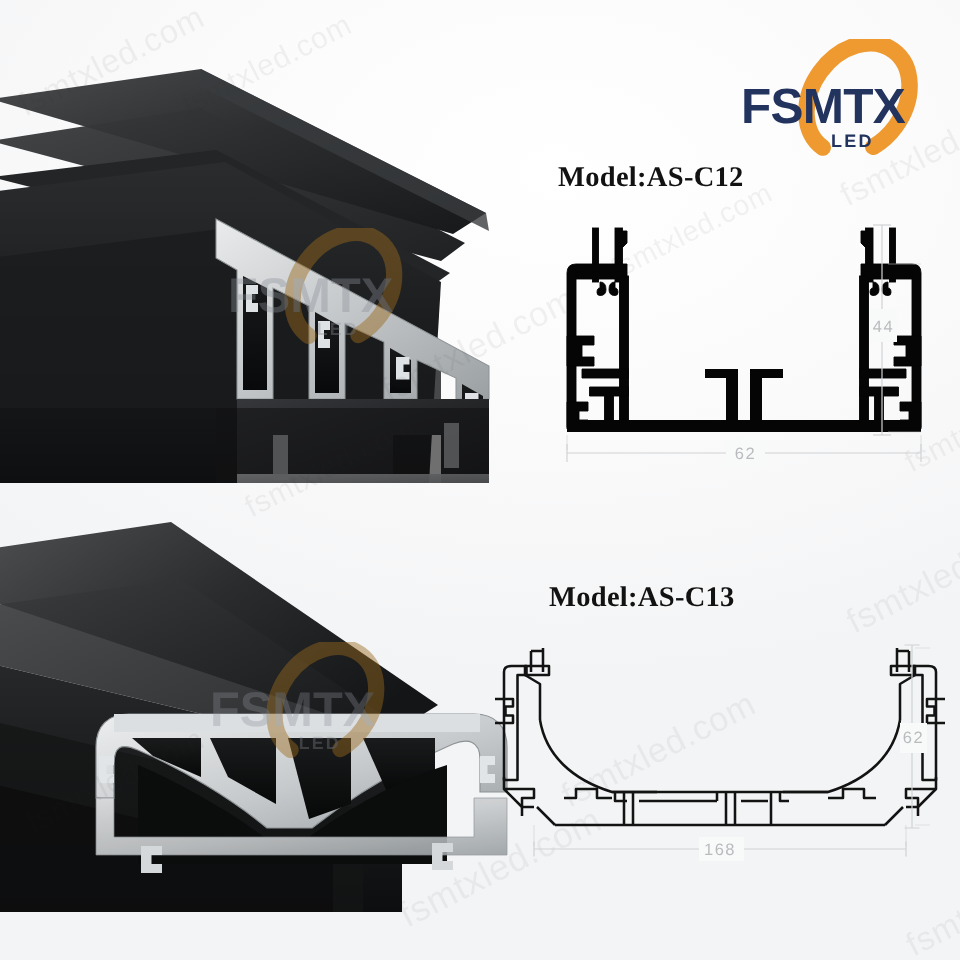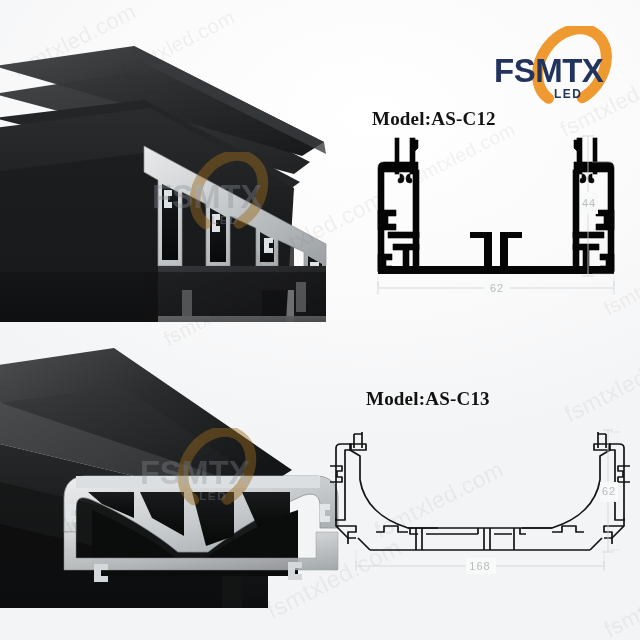--- a/index.html
+++ b/index.html
@@ -34,21 +34,21 @@
     position:absolute;z-index:9;
     font-family:Liberation Serif, serif;
     font-weight:bold;font-size:19px;color:#121212;letter-spacing:.2px;
     white-space:nowrap;
   }
   #model-c12{left:372px;top:108px;}
   #model-c13{left:366px;top:388px;}
 
   
   .drawing{position:absolute;z-index:7;}
-  #drawing-c12{left:366px;top:126px;}
+  #drawing-c12{left:366px;top:140px;}
   #drawing-c13{left:330px;top:420px;}
 
   .dim-text{
     font-family:"Liberation Sans", sans-serif;
     font-size:11px;fill:#b9bcbe;letter-spacing:1px;
   }
 </style>
 </head>
 <body>
 

